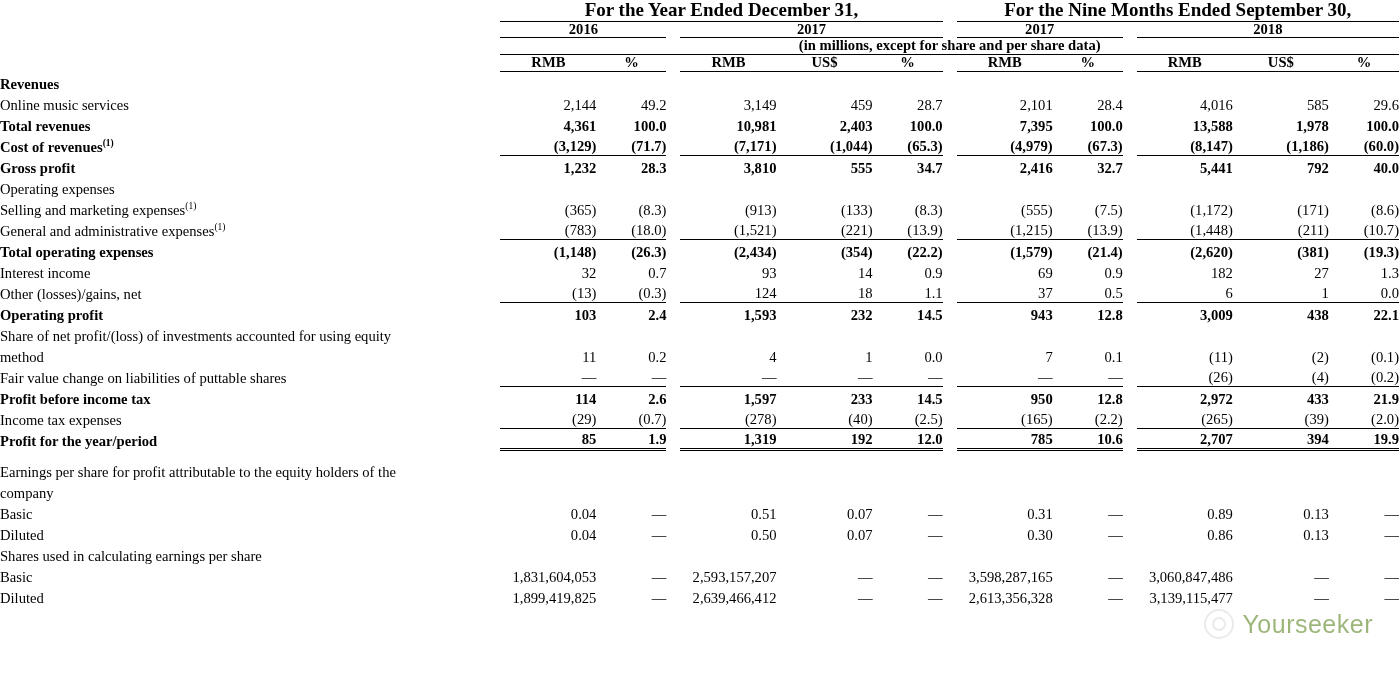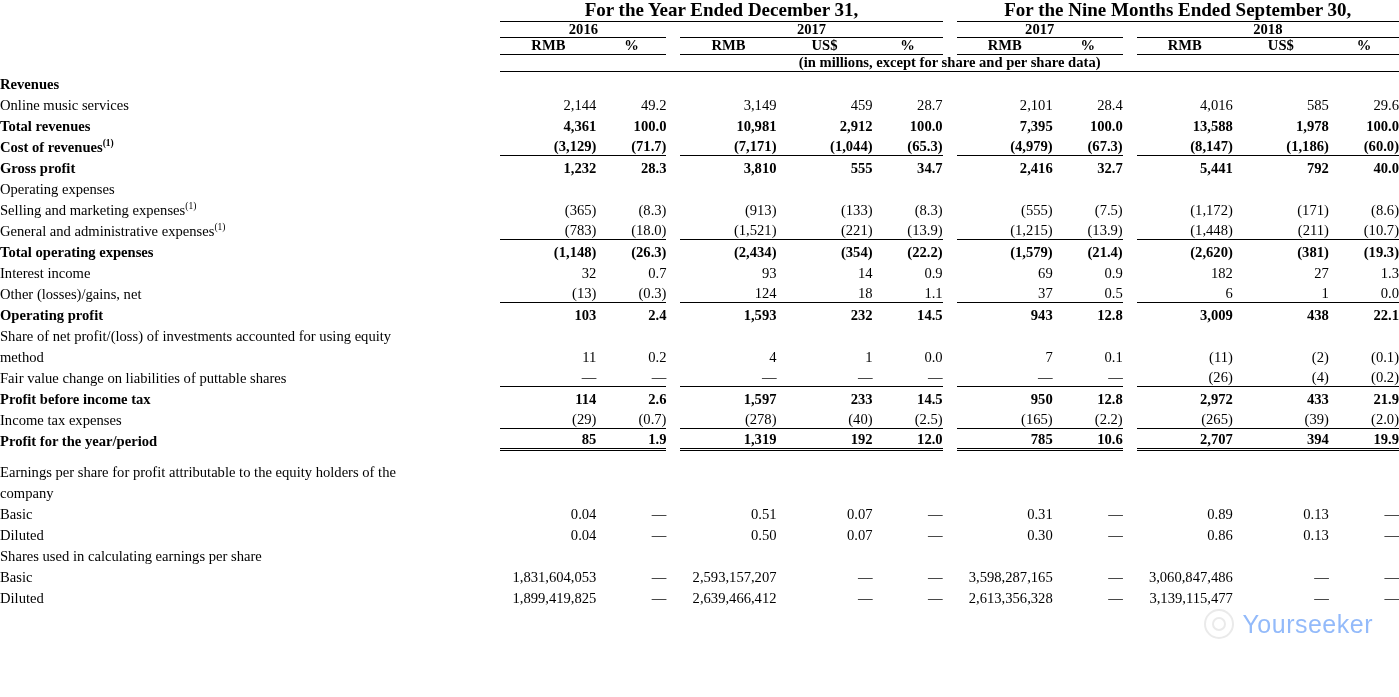--- a/index.html
+++ b/index.html
@@ -97,21 +97,21 @@
     content: "";
     position: absolute;
     left: 6px; top: 6px;
     width: 10px; height: 10px;
     border: 2px solid #d9d9d9;
     border-radius: 50%;
   }
   .wm-text {
     font-family: "Liberation Sans", sans-serif;
     font-size: 25px;
-    color: #3b82f6;
+    color: #4d7c0f;
     letter-spacing: 0.5px;
   }
 </style>
 </head>
 <body>
 
 <div class="sheet">
   <table class="fin">
     <colgroup>
       <col class="c-label">
@@ -144,39 +144,39 @@
         <td></td>
         <td class="hdr-sub rule-top" colspan="3">2017</td>
         <td></td>
         <td class="hdr-sub rule-top" colspan="2">2017</td>
         <td></td>
         <td class="hdr-sub rule-top" colspan="3">2018</td>
       </tr>
 
       <tr>
         <td></td>
+        <td class="hdr-unit rule-top" colspan="13">(in millions, except for share and per share data)</td>
+      </tr>
+
+      <tr>
+        <td></td>
         <td class="hdr-sub rule-top">RMB</td>
         <td class="hdr-sub rule-top">%</td>
         <td></td>
         <td class="hdr-sub rule-top">RMB</td>
         <td class="hdr-sub rule-top">US$</td>
         <td class="hdr-sub rule-top">%</td>
         <td></td>
         <td class="hdr-sub rule-top">RMB</td>
         <td class="hdr-sub rule-top">%</td>
         <td></td>
         <td class="hdr-sub rule-top">RMB</td>
         <td class="hdr-sub rule-top">US$</td>
         <td class="hdr-sub rule-top">%</td>
       </tr>
-
-      <tr>
-        <td></td>
-        <td class="hdr-unit rule-top" colspan="13">(in millions, except for share and per share data)</td>
-      </tr>
     </thead>
     <tbody id="fin-body">
         <tr class="rowt">
           <td class="lbl bold ind0">Revenues</td>
           <td class="num bold"></td>
           <td class="pct bold"></td>
           <td></td>
           <td class="num bold"></td>
           <td class="num bold"></td>
           <td class="pct bold"></td>
@@ -203,21 +203,21 @@
           <td class="num">4,016</td>
           <td class="num">585</td>
           <td class="pct">29.6</td>
         </tr>
         <tr class="rowt">
           <td class="lbl bold ind0">Total revenues</td>
           <td class="num bold">4,361</td>
           <td class="pct bold">100.0</td>
           <td></td>
           <td class="num bold">10,981</td>
-          <td class="num bold">2,912</td>
+          <td class="num bold">2,403</td>
           <td class="pct bold">100.0</td>
           <td></td>
           <td class="num bold">7,395</td>
           <td class="pct bold">100.0</td>
           <td></td>
           <td class="num bold">13,588</td>
           <td class="num bold">1,978</td>
           <td class="pct bold">100.0</td>
         </tr>
         <tr class="rowt">

